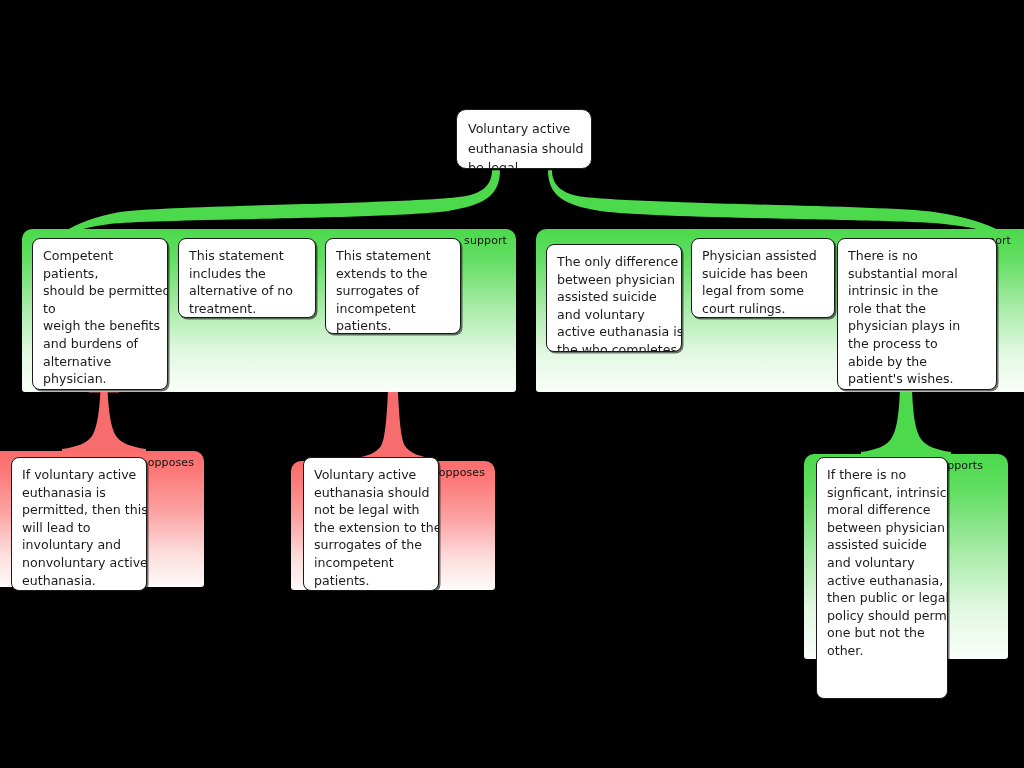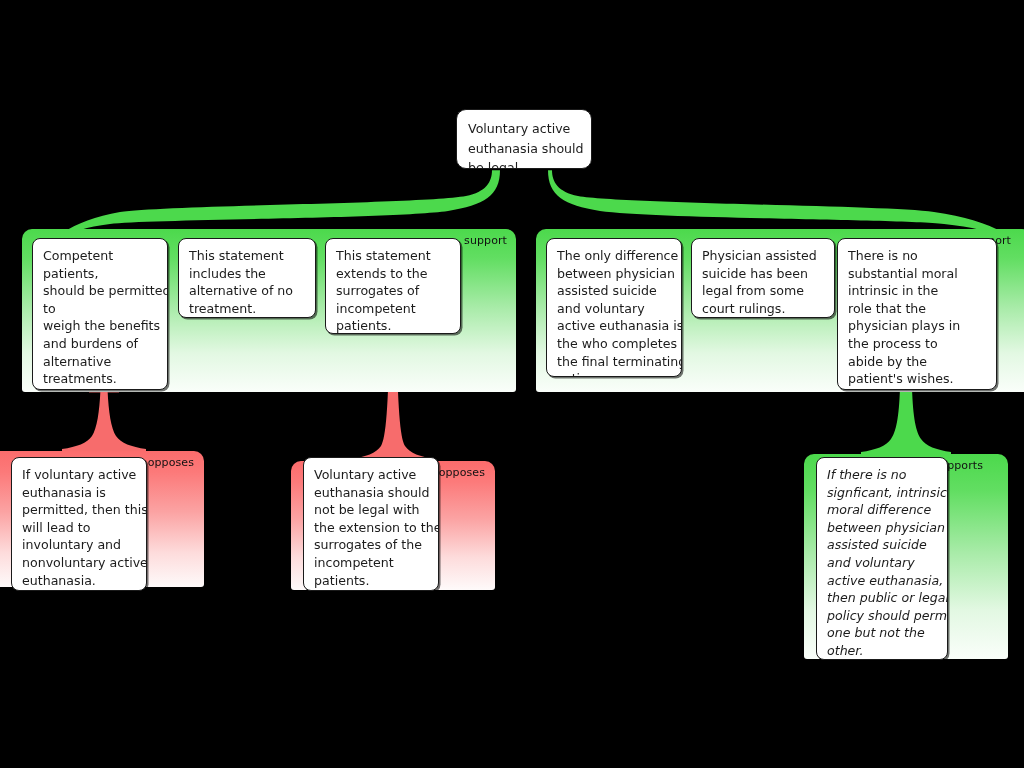--- a/index.html
+++ b/index.html
@@ -148,21 +148,21 @@
   </div>
 
   <div class="card" style="left:32px; top:238px; width:136px; height:152px;">
     <div class="line">Competent</div>
     <div class="line">patients,</div>
     <div class="line">should be permitted</div>
     <div class="line">to</div>
     <div class="line">weigh the benefits</div>
     <div class="line">and burdens of</div>
     <div class="line">alternative</div>
-    <div class="line">treatments.</div>
+    <div class="line">physician.</div>
   </div>
 
   <div class="card" style="left:178px; top:238px; width:138px; height:80px;">
     <div class="line">This statement</div>
     <div class="line">includes the</div>
     <div class="line">alternative of no</div>
     <div class="line">treatment.</div>
   </div>
 
   <div class="card" style="left:325px; top:238px; width:136px; height:96px;">
@@ -170,21 +170,21 @@
     <div class="line">extends to the</div>
     <div class="line">surrogates of</div>
     <div class="line">incompetent</div>
     <div class="line">patients.</div>
   </div>
 
   <div class="panel support" style="left:536px; top:229px; width:496px; height:163px; border-radius:10px 10px 3px 3px;">
     <span class="panel-label" style="right:21px;">support</span>
   </div>
 
-  <div class="card" style="left:546px; top:238px; width:136px; height:139px;">
+  <div class="card" style="left:546px; top:244px; width:136px; height:108px;">
     <div class="line">The only difference</div>
     <div class="line">between physician</div>
     <div class="line">assisted suicide</div>
     <div class="line">and voluntary</div>
     <div class="line">active euthanasia is</div>
     <div class="line">the who completes</div>
     <div class="line">the final terminating</div>
     <div class="line">action.</div>
   </div>
 
@@ -231,21 +231,21 @@
     <div class="line">the extension to the</div>
     <div class="line">surrogates of the</div>
     <div class="line">incompetent</div>
     <div class="line">patients.</div>
   </div>
 
   <div class="panel support" style="left:804px; top:454px; width:204px; height:205px; border-radius:10px 10px 3px 3px;">
     <span class="panel-label" style="right:25px;">supports</span>
   </div>
 
-  <div class="card" style="left:816px; top:457px; width:132px; height:203px;font-style:italic;">
+  <div class="card" style="left:816px; top:457px; width:132px; height:242px;">
     <div class="line">If there is no</div>
     <div class="line">signficant, intrinsic</div>
     <div class="line">moral difference</div>
     <div class="line">between physician</div>
     <div class="line">assisted suicide</div>
     <div class="line">and voluntary</div>
     <div class="line">active euthanasia,</div>
     <div class="line">then public or legal</div>
     <div class="line">policy should permit</div>
     <div class="line">one but not the</div>

